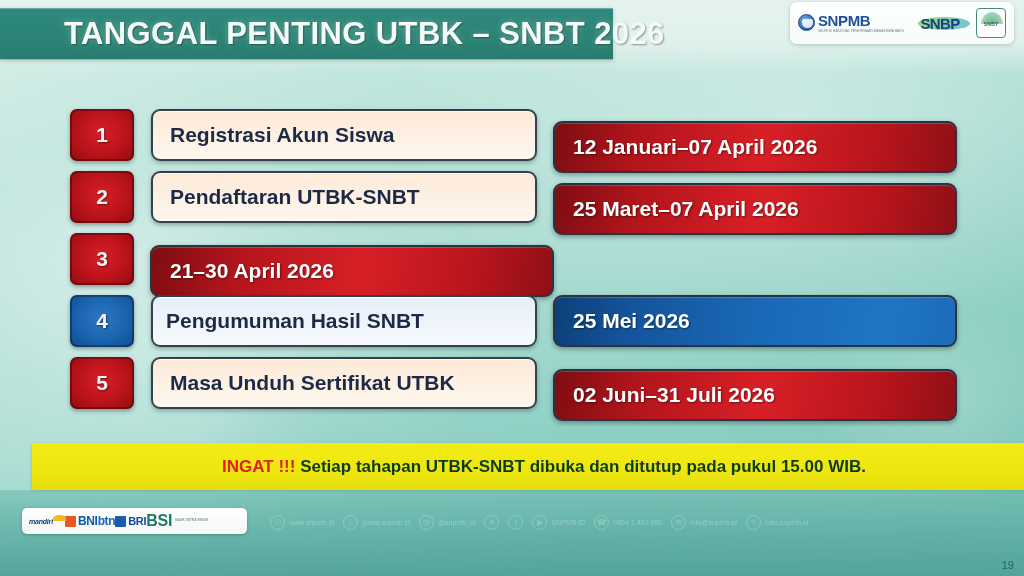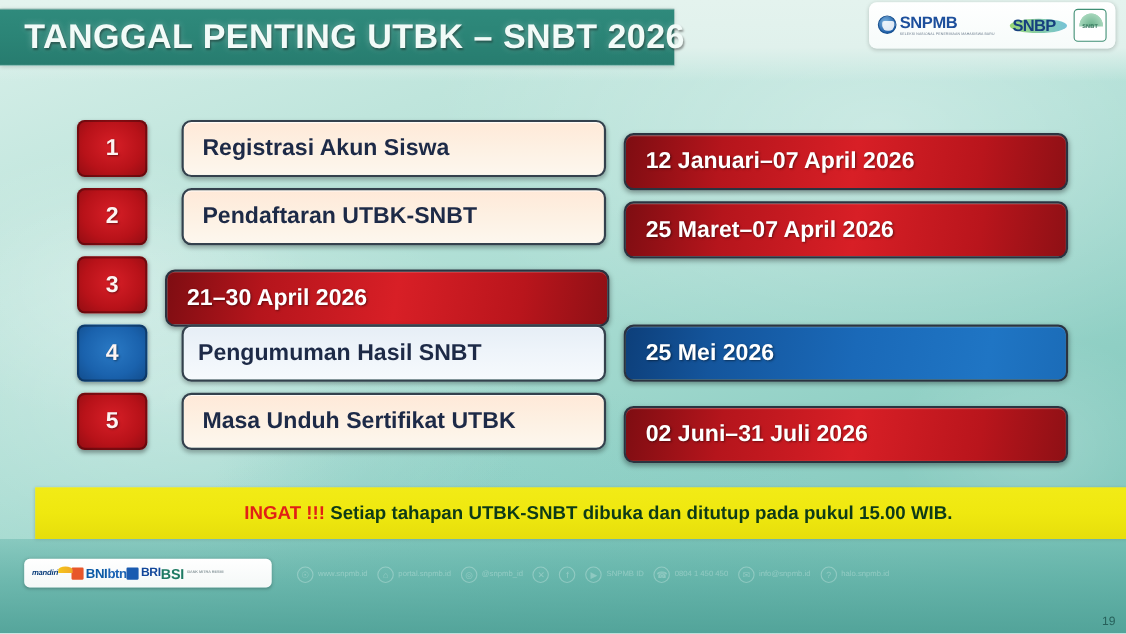--- a/index.html
+++ b/index.html
@@ -36,20 +36,21 @@
   }
 
   
   .title-banner {
     position:absolute; left:0; top:8px; width:613px; height:52px;
     background:linear-gradient(180deg,#2f8a7c 0%, #2b8476 50%, #277c6f 100%);
     display:flex; align-items:center;
     border-top:1px solid rgba(255,255,255,.35);
     border-bottom:1px solid rgba(255,255,255,.45);
     box-shadow:0 1px 4px rgba(0,0,0,.18);
+    padding-left:42px;
   }
   .title-text {
     margin-left:22px;
     font-size:31px; font-weight:bold; letter-spacing:.4px;
     color:#f2fbf8;
     text-shadow:1px 1px 2px rgba(0,0,0,.40), 0 0 7px rgba(255,255,255,.30);
     white-space:nowrap;
   }
 
   
@@ -106,21 +107,21 @@
     border-radius:7px; position:relative;
     display:flex; align-items:center; justify-content:center;
     color:#fdf4f2; font-size:21px; font-weight:bold;
     text-shadow:1px 1px 2px rgba(0,0,0,.45);
     box-shadow:0 2px 4px rgba(0,0,0,.35), inset 0 0 0 2px rgba(0,0,0,.30);
   }
   .num.red  { background:radial-gradient(ellipse at 50% 45%, #d71f27 0%, #b81219 58%, #8e0c12 100%); }
   .num.blue { background:radial-gradient(ellipse at 50% 45%, #2a79c4 0%, #1a62ad 58%, #114a88 100%); }
 
   .label {
-    width:386px; height:52px; flex:none; margin-left:31px;
+    width:386px; height:52px; flex:none; margin-left:17px;
     border-radius:9px; display:flex; align-items:center;
     padding:0 0 0 17px;
     border:2px solid #34414d;
     box-shadow:0 2px 4px rgba(0,0,0,.28), inset 0 1px 0 rgba(255,255,255,.75);
     color:#1d2a47; font-size:21px; font-weight:bold;
     white-space:nowrap; overflow:hidden;
   }
   .label.cream { background:linear-gradient(180deg,#ffe9d8 0%, #fdf0e2 45%, #fdf7ee 100%); }
   .label.icy   { background:linear-gradient(180deg,#e6eef6 0%, #eef4fa 45%, #f6fafd 100%);padding-left:13px; }
 
@@ -165,21 +166,21 @@
     content:""; position:absolute; right:-13px; top:-3px; width:13px; height:6px;
     background:linear-gradient(90deg,#f5c518,#f0a92a); border-radius:50% 50% 0 0;
   }
   .bk-bni { display:flex; align-items:center; gap:2px; margin-left:12px; }
   .bk-bni-sq { width:11px; height:11px; background:#e8572a; border-radius:1px; }
   .bk-bni-tx { color:#0b5aa6; font-size:12px; letter-spacing:-.3px; }
   .bk-btn { color:#1b63b4; font-size:12px; letter-spacing:-.4px; }
   .bk-bri { display:flex; align-items:center; gap:2px;justify-content:center; }
   .bk-bri-sq { width:11px; height:11px; background:#1a5bb0; border-radius:1px; }
   .bk-bri-tx { color:#12479a; font-size:11px; letter-spacing:-.3px; }
-  .bk-bsi { color:#1e7a63; font-size:13px; letter-spacing:-.2px; }
+  .bk-bsi { color:#1e7a63; font-size:16px; letter-spacing:-.2px; }
   .bk-tail { font-size:3.4px; color:#8c9a9e; line-height:1.1; margin-left:3px; }
 
   .contacts {
     position:absolute; left:270px; top:22px; right:40px; height:20px;
     display:flex; align-items:center; gap:9px;
     opacity:.30;
   }
   .c-item { display:flex; align-items:center; gap:4px; }
   .c-ic {
     width:15px; height:15px; border-radius:50%;

